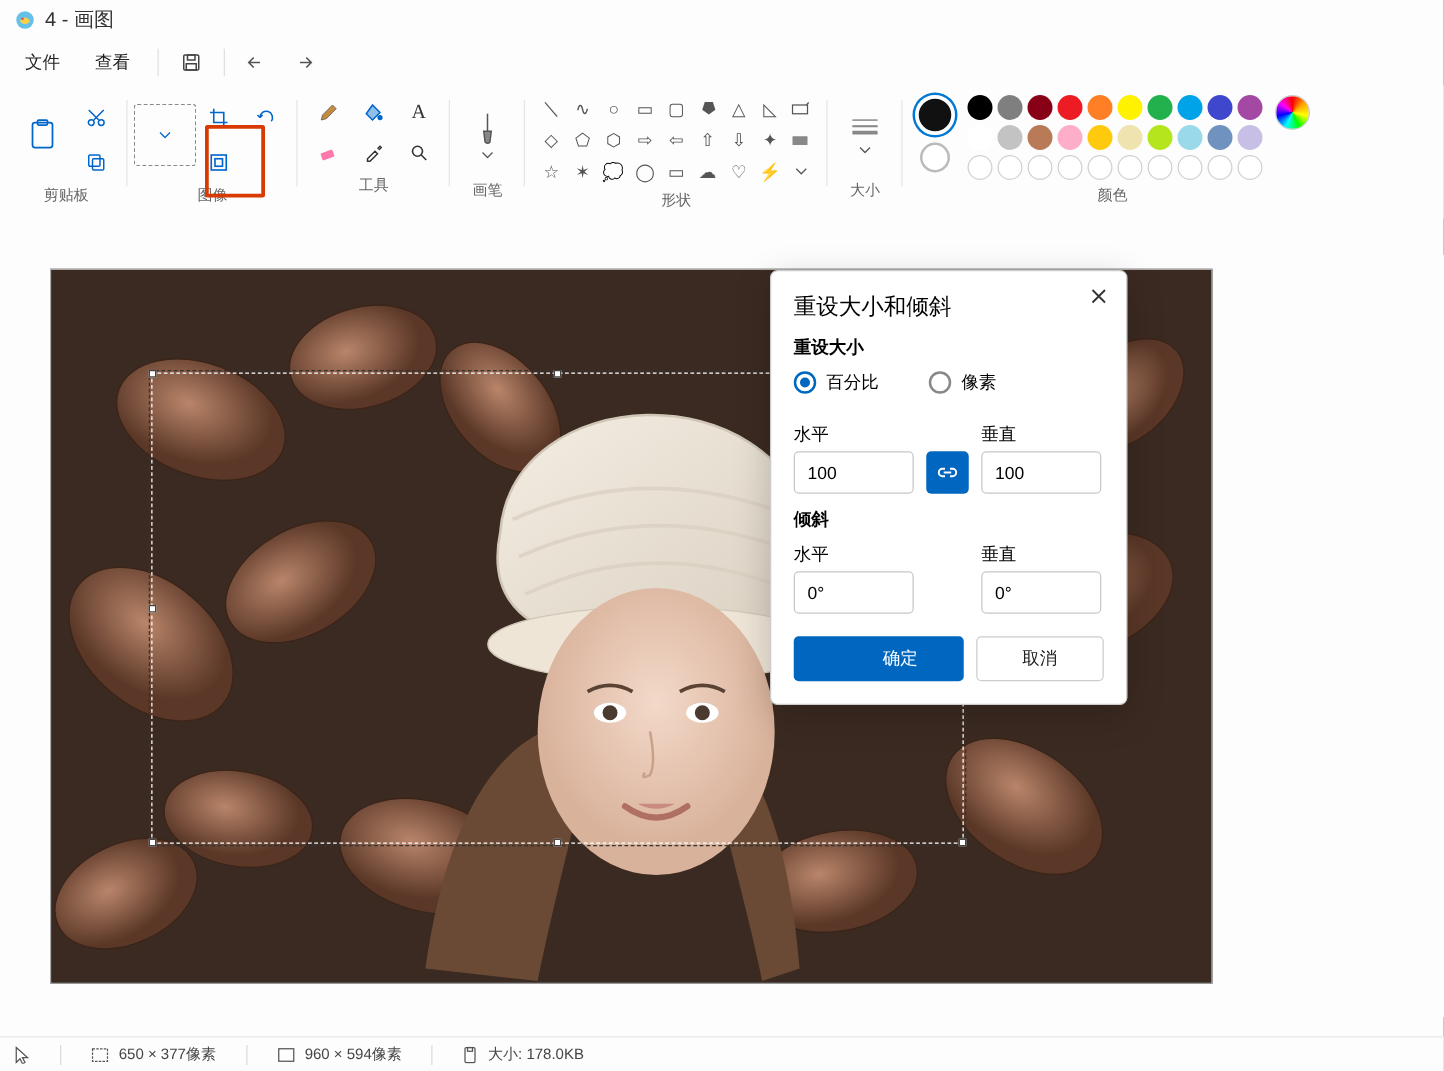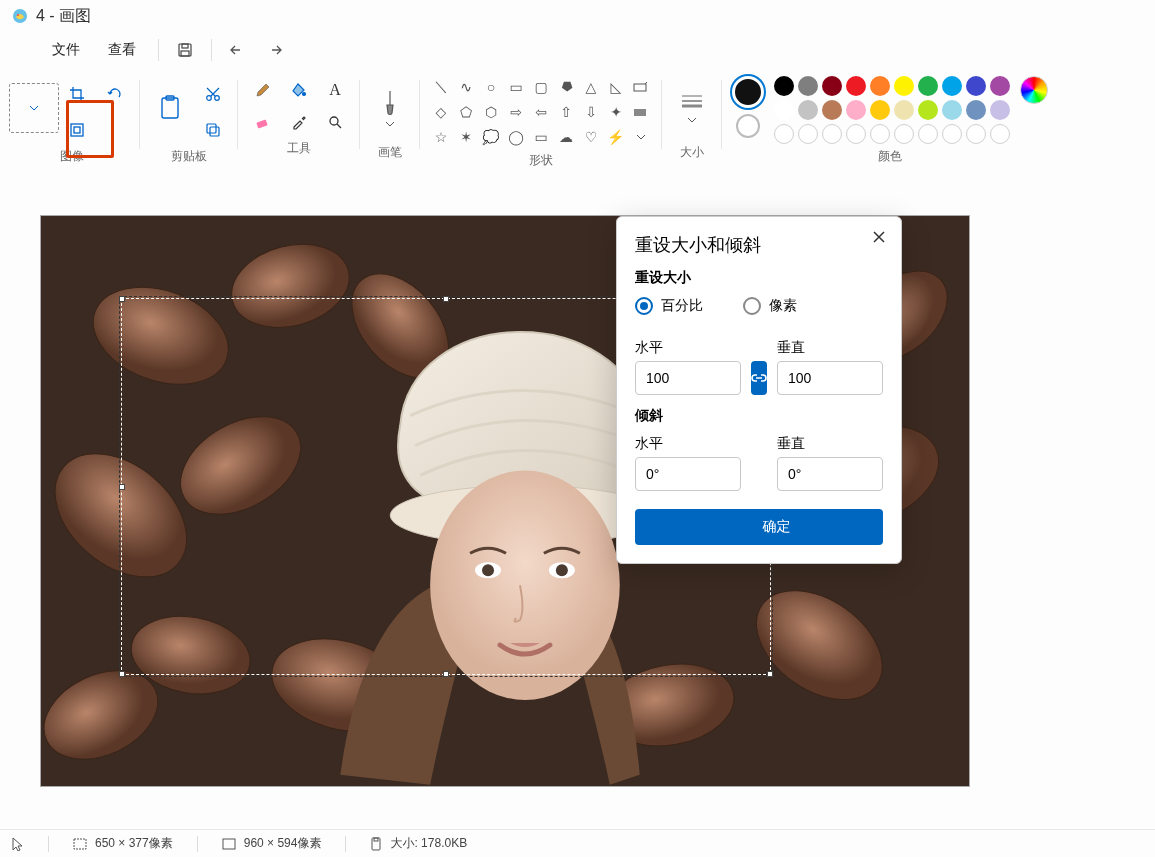--- a/index.html
+++ b/index.html
@@ -2,21 +2,21 @@
 <html><head>
 <meta charset="utf-8">
 <style>
 * { margin: 0; padding: 0; box-sizing: border-box; font-family: "Microsoft YaHei", "Segoe UI", sans-serif; }
 body { background: #fdfdfd; width: 1155px; height: 857px; overflow: hidden; position: relative; }
 
 .titlebar { height: 32px; display: flex; align-items: center; padding-left: 12px; gap: 8px; }
 .app-icon { width: 16px; height: 16px; display: inline-block; }
 .titlebar .title { font-size: 16px; color: #333; }
 
-.menubar { height: 36px; display: flex; align-items: center; padding-left: 8px; gap: 4px; margin-left: 32px; }
+.menubar { height: 36px; display: flex; align-items: center; padding-left: 8px; gap: 4px; }
 .menubar .mitem { padding: 6px 12px; font-size: 14px; color: #222; border-radius: 4px; cursor: pointer; }
 .menubar .divider { width: 1px; height: 22px; background: #e0e0e0; margin: 0 6px; }
 .menubar .iconbtn { width: 32px; height: 32px; display:flex; align-items:center; justify-content:center; color:#555; border-radius:4px; cursor:pointer; }
 
 .ribbon { display:flex; padding: 2px 4px 4px 4px; background:#fdfdfd; }
 .rgroup { display:flex; flex-direction:column; align-items:center; padding: 6px 10px 2px 10px; position:relative; }
 .rgroup-label { font-size: 12px; color:#666; margin-top: 4px; }
 .rgroup::after { content:""; position:absolute; right:0; top:10px; bottom:22px; width:1px; background:#e6e6e6; }
 .rgroup.noborder::after { display:none; }
 .rbody { display:flex; align-items:flex-start; gap:8px; }
@@ -53,21 +53,21 @@
 .dialog .close { position:absolute; top:8px; right:10px; width:24px; height:24px; display:flex; align-items:center; justify-content:center; cursor:pointer; color:#444; border-radius:4px; }
 .dialog .section-title { font-size:14px; font-weight:600; margin:8px 0 10px 0; }
 .dialog .radio-row { display:flex; gap:40px; margin-bottom:24px; }
 .dialog label { display:flex; align-items:center; gap:8px; font-size:14px; }
 .dialog .radio { width:18px; height:18px; border-radius:50%; border:2px solid #888; display:inline-block; position:relative; }
 .dialog .radio.checked { border-color:#0067c0; }
 .dialog .radio.checked::after { content:""; position:absolute; inset:3px; background:#0067c0; border-radius:50%; }
 .dialog .field-row { display:flex; align-items:flex-end; gap:10px; margin-bottom:12px; }
 .dialog .field { display:flex; flex-direction:column; gap:4px; }
 .dialog .field span { font-size:14px; }
-.dialog input[type=text] { width:106px; height:34px; border:1px solid #c8c8c8; border-radius:4px; padding:0 10px; font-size:14px; }
+.dialog input[type=text] { width:96px; height:34px; border:1px solid #c8c8c8; border-radius:4px; padding:0 10px; font-size:14px; }
 .dialog .link { width:34px; height:34px; background:#0067c0; color:#fff; border-radius:4px; display:flex; align-items:center; justify-content:center; cursor:pointer; }
 .dialog .btns { display:flex; gap:10px; margin-top:18px; }
 .dialog .btn { flex:1; height:36px; border-radius:4px; font-size:14px; display:flex; align-items:center; justify-content:center; cursor:pointer; }
 .dialog .btn.primary { background:#0067c0; color:#fff;padding-left:35px; }
 .dialog .btn.secondary { background:#fff; border:1px solid #ccc; color:#222; }
 
 .statusbar { position:absolute; bottom:0; left:0; right:0; height:28px; border-top:1px solid #e8e8e8; background:#fdfdfd; display:flex; align-items:center; padding:0 12px; gap:24px; font-size:12px; color:#444; }
 .statusbar .seg { display:flex; align-items:center; gap:8px; }
 .statusbar .vsep { width:1px; height:16px; background:#dcdcdc; }
 
@@ -106,55 +106,20 @@
   </div>
   <div class="iconbtn">
     <svg width="18" height="16" viewBox="0 0 18 16" fill="none" stroke="#555" stroke-width="1.3">
         <path d="M12 4l4 4-4 4M16 8H7"></path>
       </svg>
   </div>
 </div>
 
 <div class="ribbon">
 
-  <div class="rgroup" style="position:relative;">
-    <div class="rbody">
-      <div class="btn-lg">
-        <div class="sel-box">
-            <svg width="10" height="6" viewBox="0 0 10 6" stroke="#0066cc" fill="none">
-              <path d="M1 1l4 4 4-4"></path>
-            </svg>
-          </div>
-      </div>
-      <div class="col" style="gap:8px;margin-top:4px;">
-        <div class="btn-sm">
-            <svg width="16" height="16" viewBox="0 0 16 16" fill="none" stroke="#0066cc" stroke-width="1.3">
-              <path d="M4 1v11h11M1 4h11v11"></path>
-            </svg>
-          </div>
-        <div class="btn-sm">
-            <svg width="16" height="16" viewBox="0 0 16 16" fill="none" stroke="#0066cc" stroke-width="1.3">
-              <rect x="2" y="2" width="12" height="12"></rect>
-              <rect x="5" y="5" width="6" height="6"></rect>
-            </svg>
-          </div>
-      </div>
-      <div class="col" style="gap:8px;margin-top:4px;">
-        <div class="btn-sm">
-            <svg width="16" height="16" viewBox="0 0 16 16" fill="none" stroke="#0066cc" stroke-width="1.3">
-              <path d="M3 8a5 5 0 119 3M3 8l-2-2M3 8l2-2"></path>
-            </svg>
-          </div>
-        <div style="height:28px;"></div>
-      </div>
-    </div>
-    <div class="rgroup-label">图像</div>
-    <div class="highlight-box" style="left:62px; top:30px; width:48px; height:58px;"></div>
-  </div>
-
   <div class="rgroup">
     <div class="rbody">
       <div class="col">
         <div class="btn-lg">
           <svg width="22" height="26" viewBox="0 0 22 26" fill="none" stroke="#0066cc" stroke-width="1.4">
               <rect x="3" y="3" width="16" height="20" rx="2"></rect>
               <rect x="7" y="1" width="8" height="4" rx="1"></rect>
             </svg>
         </div>
       </div>
@@ -168,20 +133,55 @@
           </div>
         <div class="btn-sm">
             <svg width="16" height="16" viewBox="0 0 16 16" fill="none" stroke="#0066cc" stroke-width="1.2">
               <rect x="2" y="2" width="9" height="9" rx="1"></rect>
               <rect x="5" y="5" width="9" height="9" rx="1"></rect>
             </svg>
           </div>
       </div>
     </div>
     <div class="rgroup-label">剪贴板</div>
+  </div>
+
+  <div class="rgroup" style="position:relative;">
+    <div class="rbody">
+      <div class="btn-lg">
+        <div class="sel-box">
+            <svg width="10" height="6" viewBox="0 0 10 6" stroke="#0066cc" fill="none">
+              <path d="M1 1l4 4 4-4"></path>
+            </svg>
+          </div>
+      </div>
+      <div class="col" style="gap:8px;margin-top:4px;">
+        <div class="btn-sm">
+            <svg width="16" height="16" viewBox="0 0 16 16" fill="none" stroke="#0066cc" stroke-width="1.3">
+              <path d="M4 1v11h11M1 4h11v11"></path>
+            </svg>
+          </div>
+        <div class="btn-sm">
+            <svg width="16" height="16" viewBox="0 0 16 16" fill="none" stroke="#0066cc" stroke-width="1.3">
+              <rect x="2" y="2" width="12" height="12"></rect>
+              <rect x="5" y="5" width="6" height="6"></rect>
+            </svg>
+          </div>
+      </div>
+      <div class="col" style="gap:8px;margin-top:4px;">
+        <div class="btn-sm">
+            <svg width="16" height="16" viewBox="0 0 16 16" fill="none" stroke="#0066cc" stroke-width="1.3">
+              <path d="M3 8a5 5 0 119 3M3 8l-2-2M3 8l2-2"></path>
+            </svg>
+          </div>
+        <div style="height:28px;"></div>
+      </div>
+    </div>
+    <div class="rgroup-label">图像</div>
+    <div class="highlight-box" style="left:62px; top:30px; width:48px; height:58px;"></div>
   </div>
 
   <div class="rgroup">
     <div class="rbody">
       <div class="col">
         <div style="display:flex; gap:6px;">
           <div class="btn-sm dark">
               <svg width="16" height="16" viewBox="0 0 16 16" fill="#c58a3d" stroke="#555" stroke-width="0.6">
                 <path d="M2 14l1-4 8-8 3 3-8 8-4 1z"></path>
               </svg>
@@ -460,20 +460,21 @@
     </div>
     <div style="width:34px;"></div>
     <div class="field">
       <span>垂直</span>
       <input type="text" value="0°" style="">
     </div>
   </div>
 
   <div class="btns">
     <div class="btn primary">确定</div>
+    <div class="btn secondary">取消</div>
   </div>
 </div>
 
 <div class="statusbar">
   <div class="seg">
     <svg width="12" height="14" viewBox="0 0 12 14" fill="none" stroke="#555">
         <path d="M1 1l0 12 3-3 2 4 2-1-2-4h4z" fill="#fff"></path>
       </svg>
   </div>
   <div class="vsep"></div>

